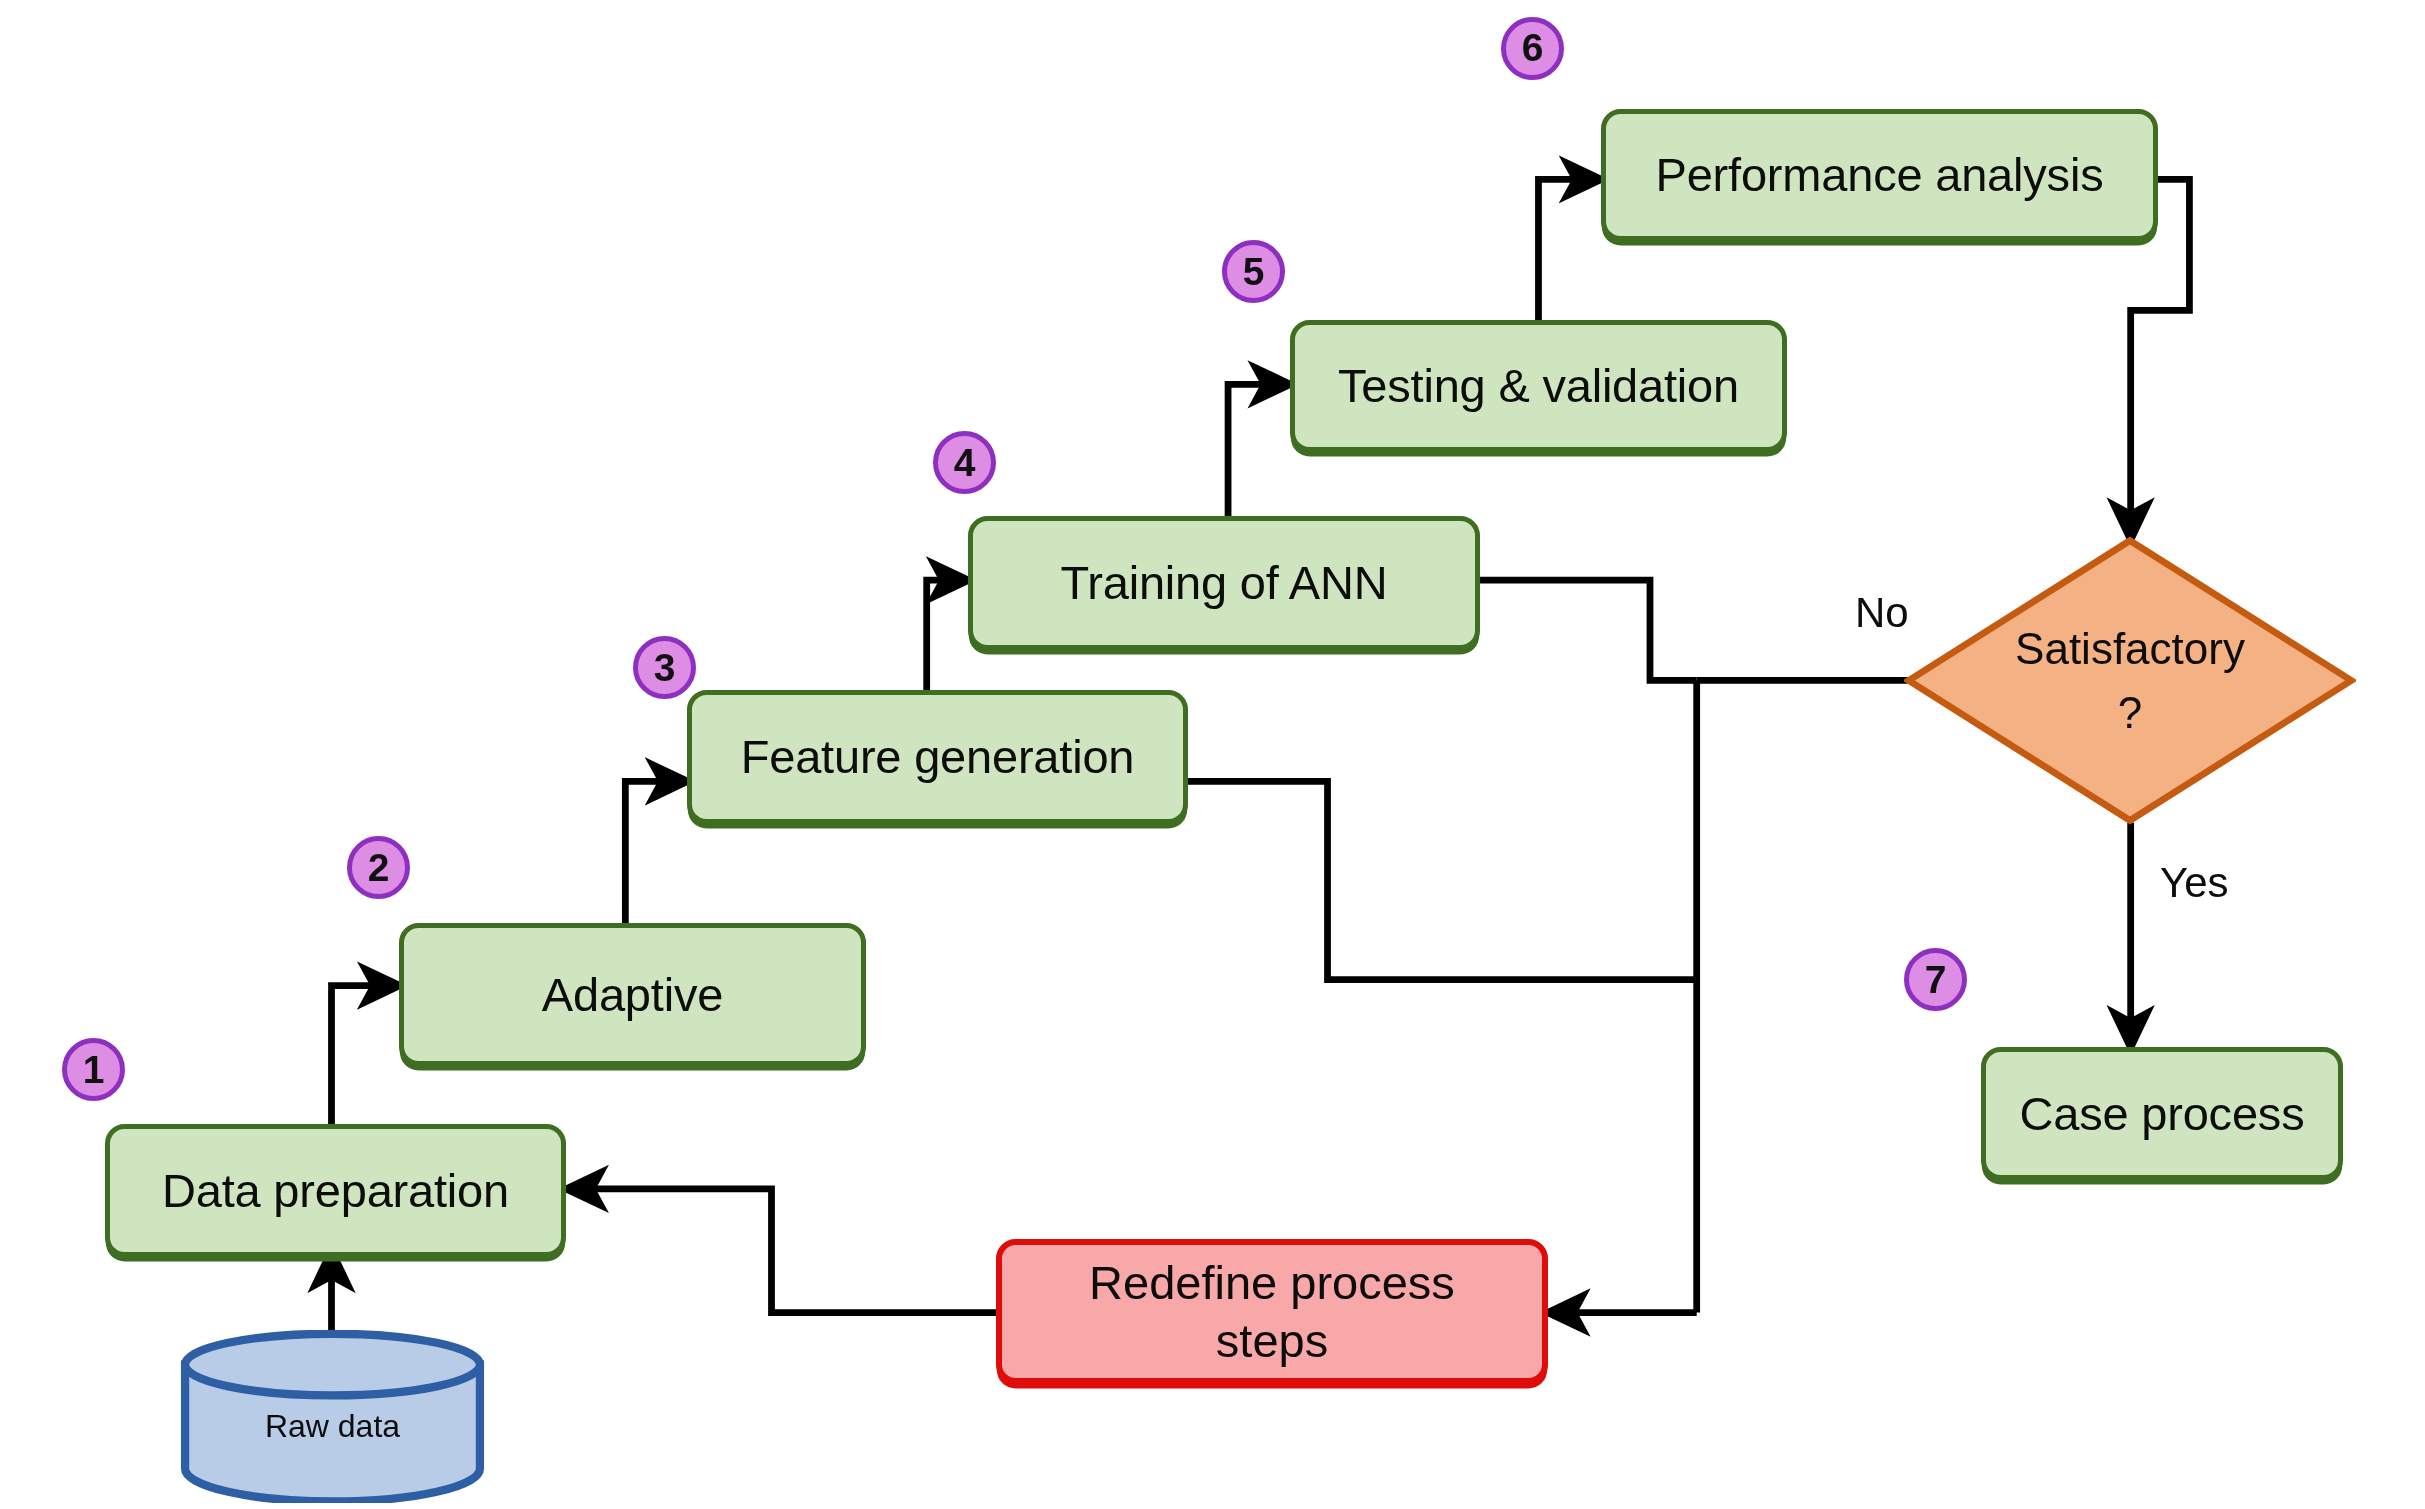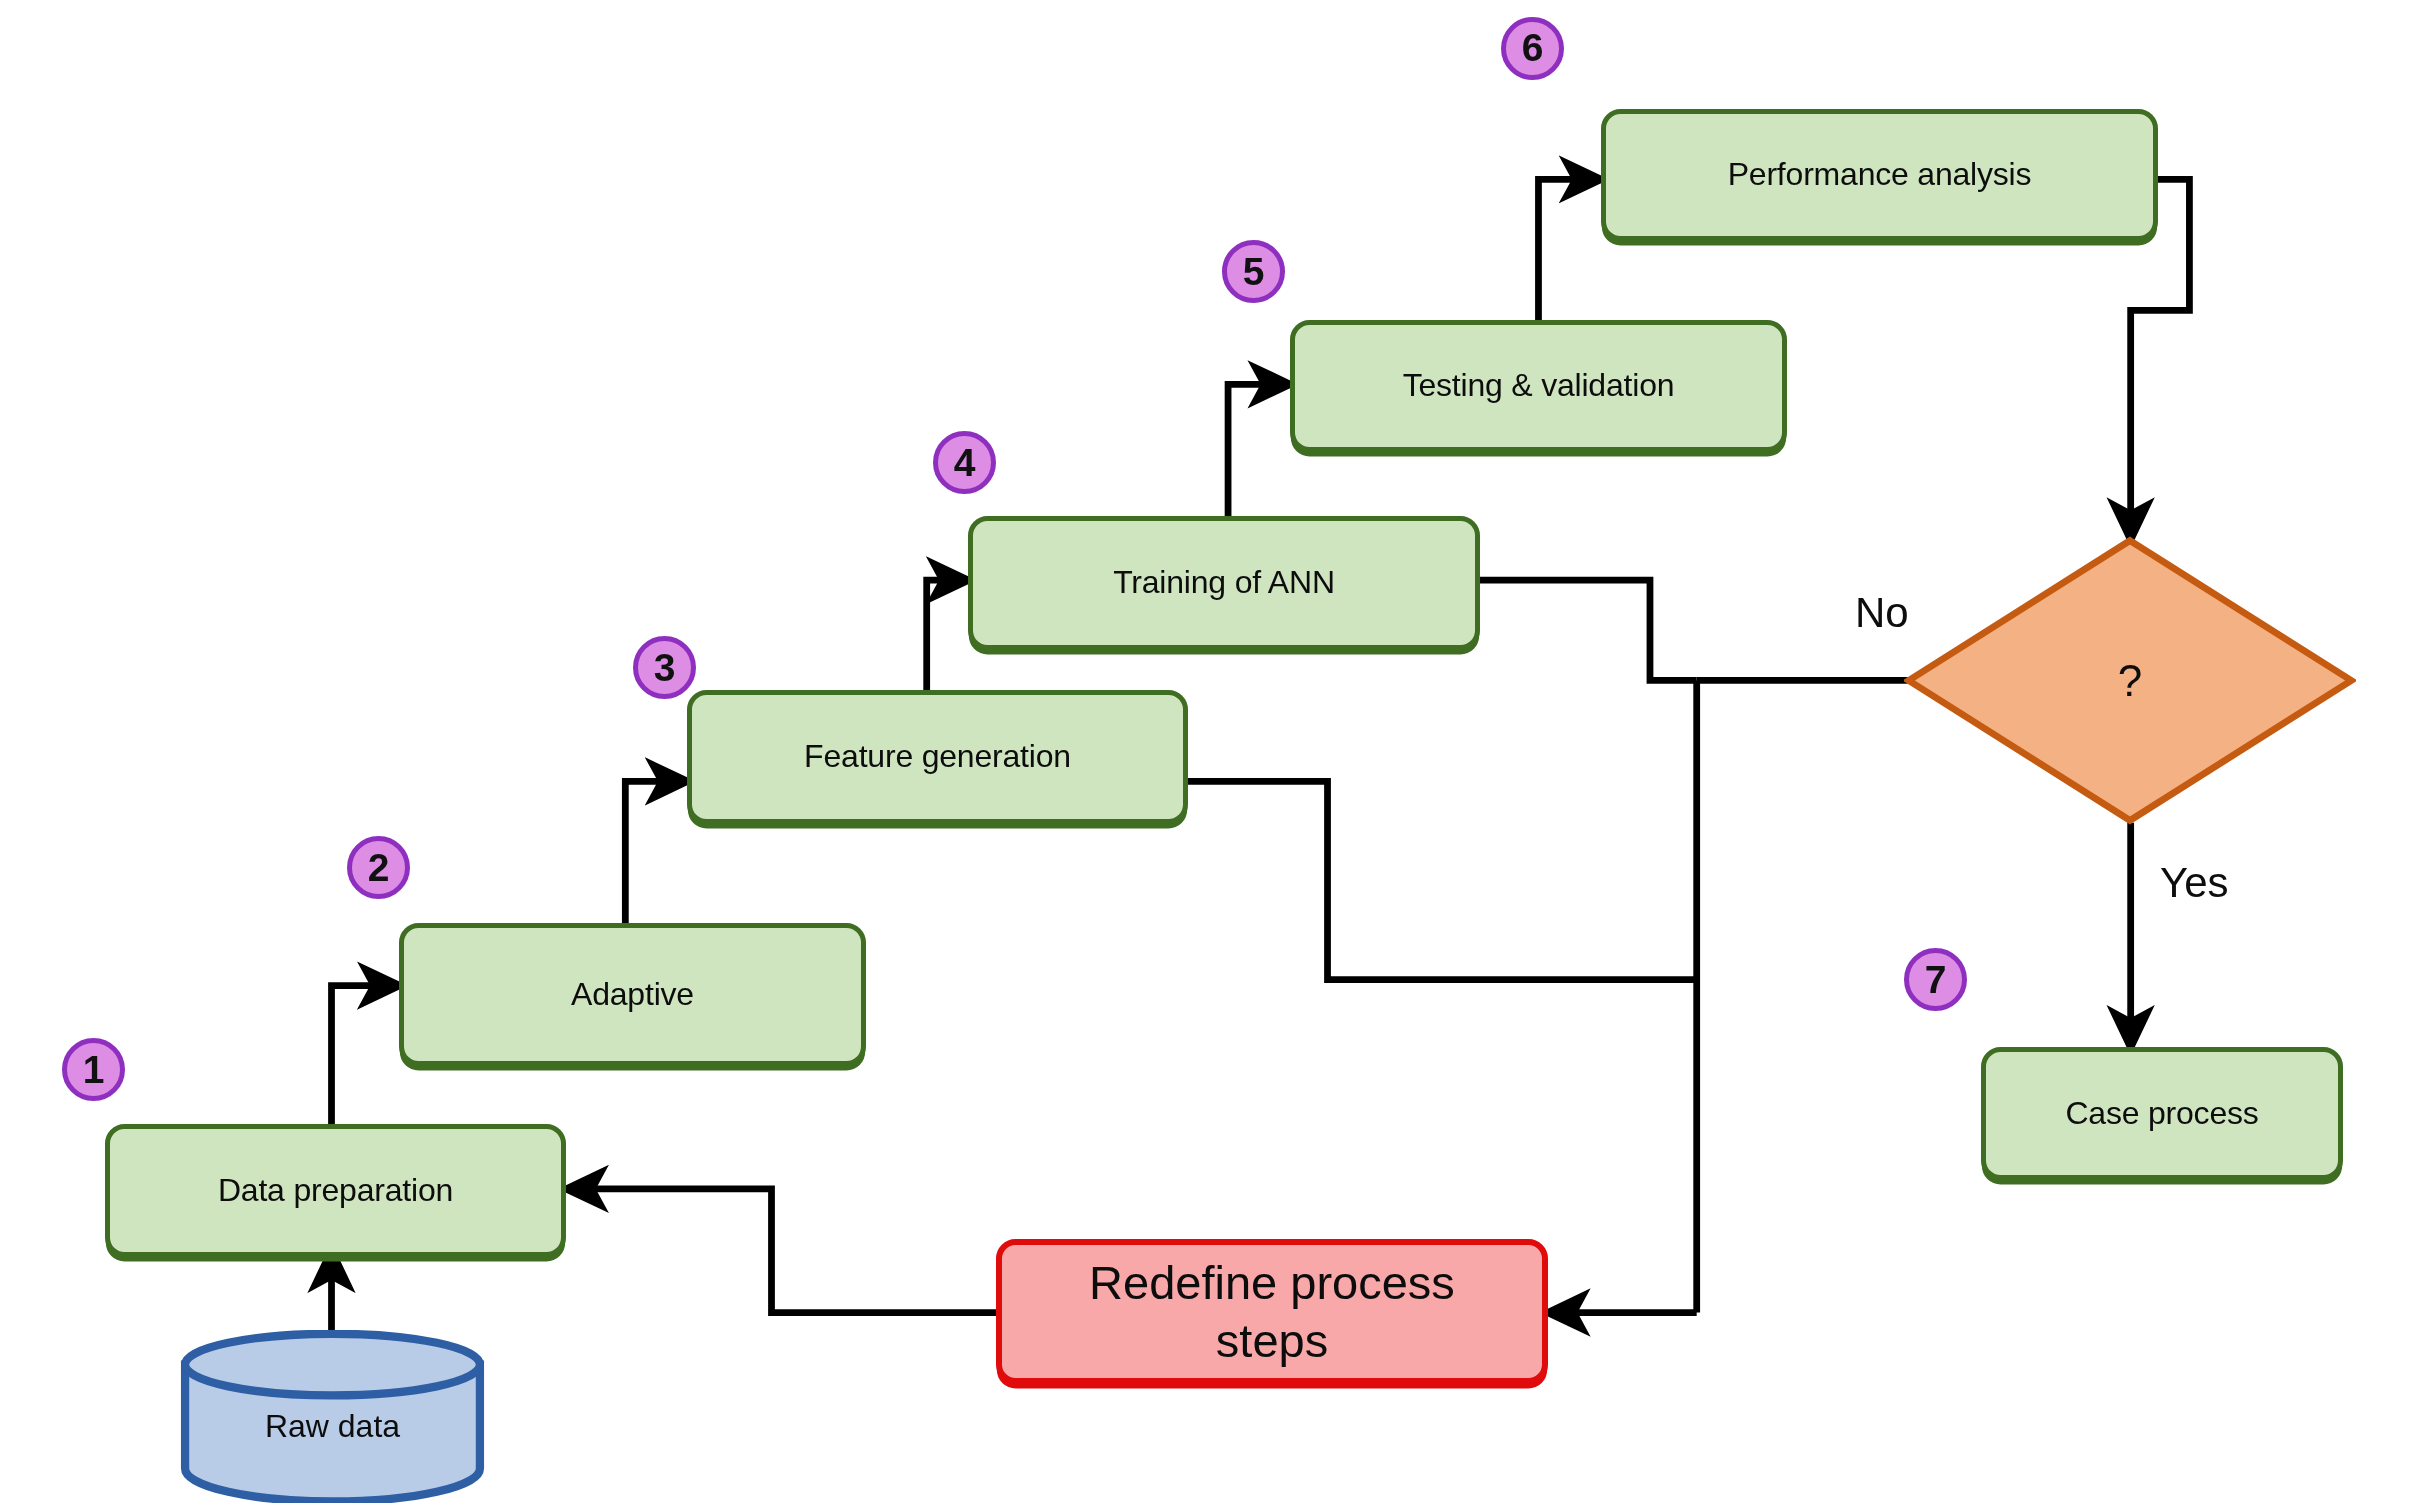--- a/index.html
+++ b/index.html
@@ -37,21 +37,21 @@
     text-align: center;
     line-height: 1.22;
     color: #0d0d0d;
     z-index: 5;
   }
   .proc {
     background: #cfe5c0;
     border: 5.3px solid #3f6d22;
     border-radius: 19.6px;
     box-shadow: 0 5.3px 0 -0.8px #3f6d22;
-    font-size: 32px;
+    font-size: 47px;
     letter-spacing: -0.2px;
   }
   .redefine {
     background: #f8a8a8;
     border: 6.8px solid #e00b0b;
     border-radius: 19.6px;
     box-shadow: 0 5.3px 0 -0.8px #e00b0b;
     font-size: 47px;
   }
 
@@ -199,20 +199,21 @@
 
   <div class="node proc" style="left:1601px; top:109px; width:557px; height:132px;">
     <span>Performance analysis</span>
   </div>
 
   <div class="diamond-wrap" style="left:1904px; top:536px; width:452px; height:289px;">
     <svg width="452" height="289" viewBox="0 0 600 384" xmlns="http://www.w3.org/2000/svg">
       <path d="M 300 6 L 594 192 L 300 378 L 6 192 Z" fill="#f4b183" stroke="#c55a11" stroke-width="9"></path>
     </svg>
     <div class="diamond-label">
+      <span>Satisfactory</span>
       <span>?</span>
     </div>
   </div>
 
   <div class="node proc" style="left:1981px; top:1047px; width:362px; height:133px;">
     <span>Case process</span>
   </div>
 
   <div class="node redefine" style="left:996px; top:1239px; width:552px; height:145px; flex-direction:column;">
     <span>Redefine process</span>

